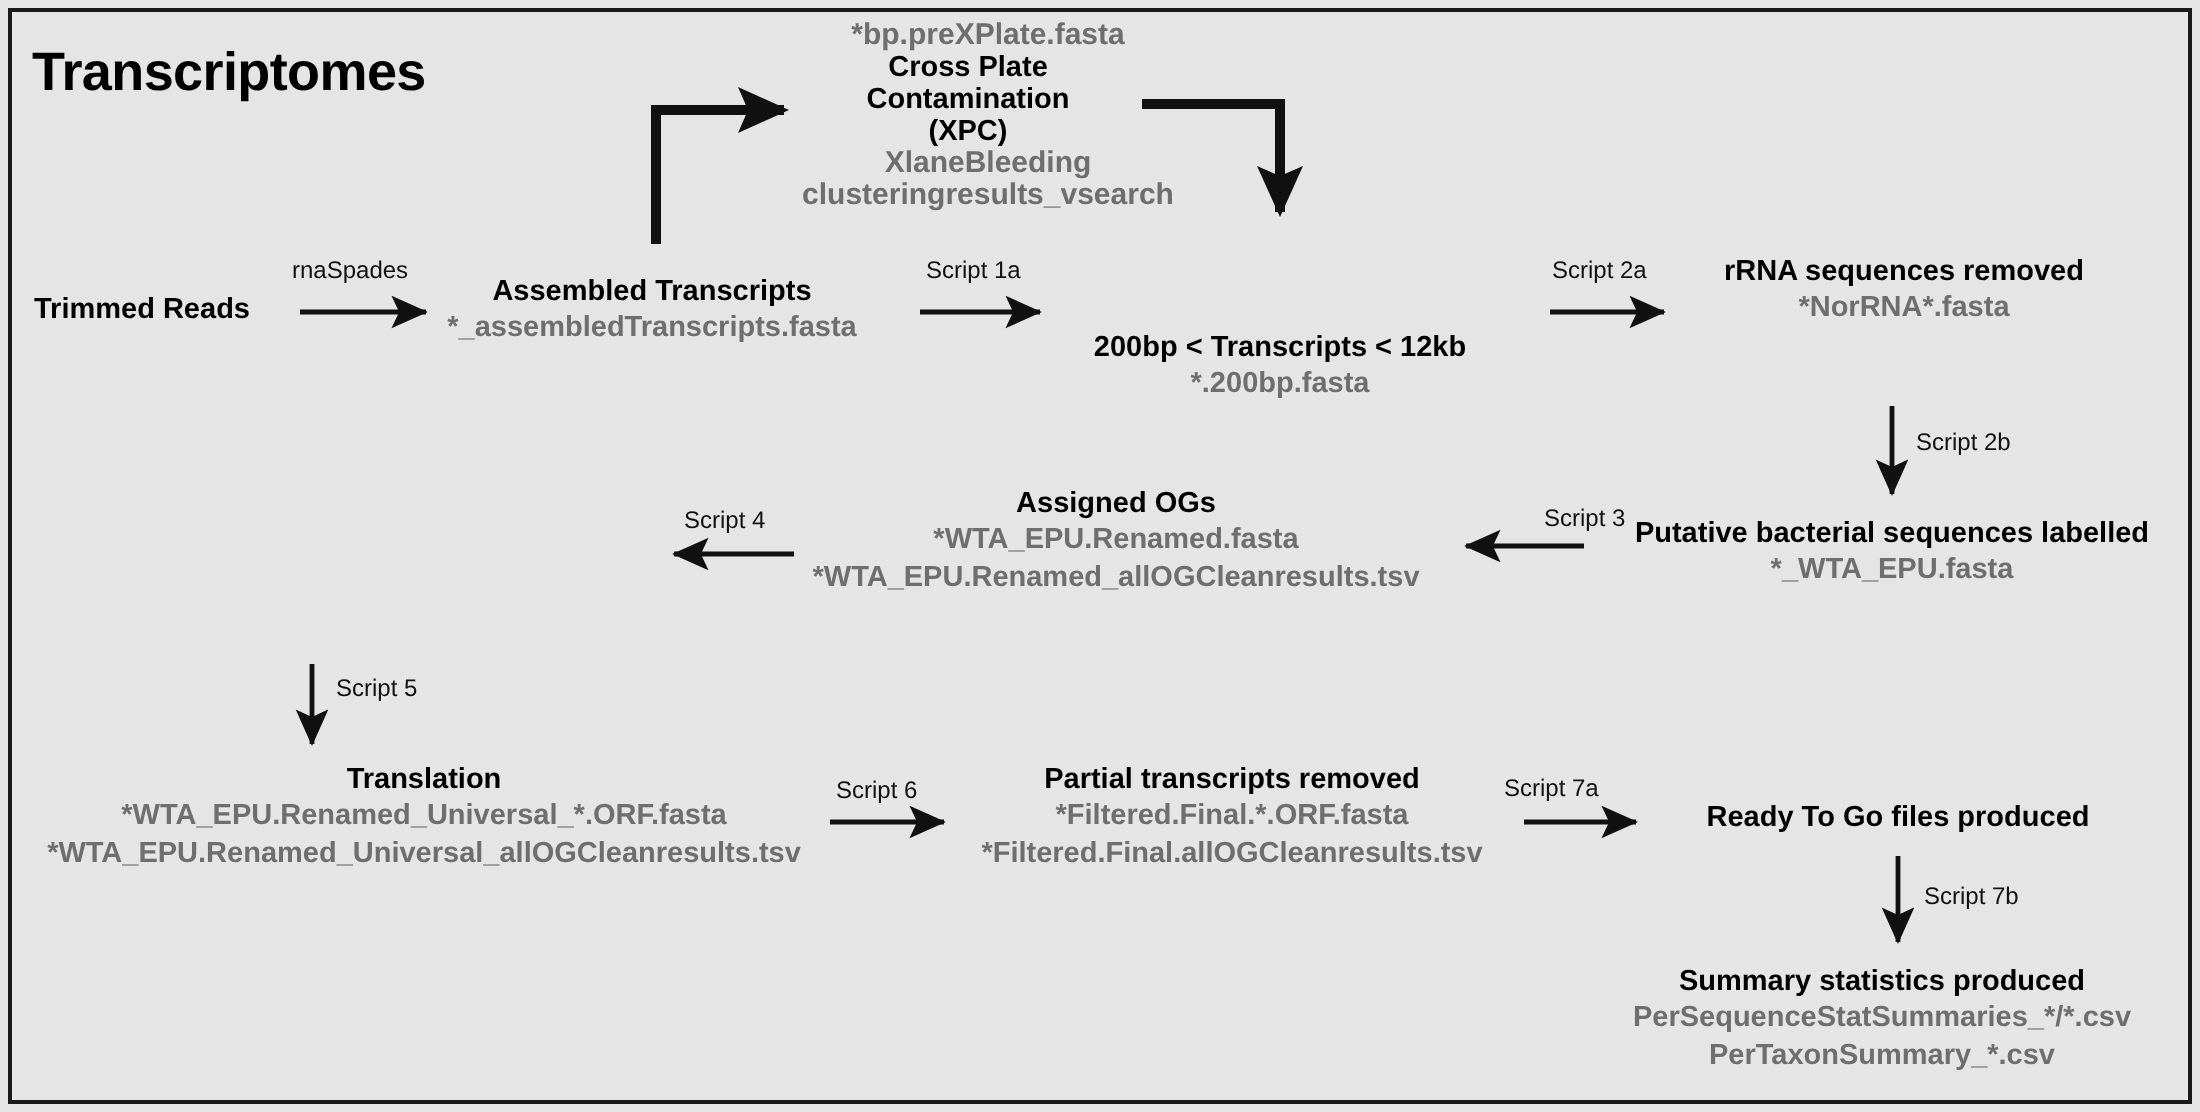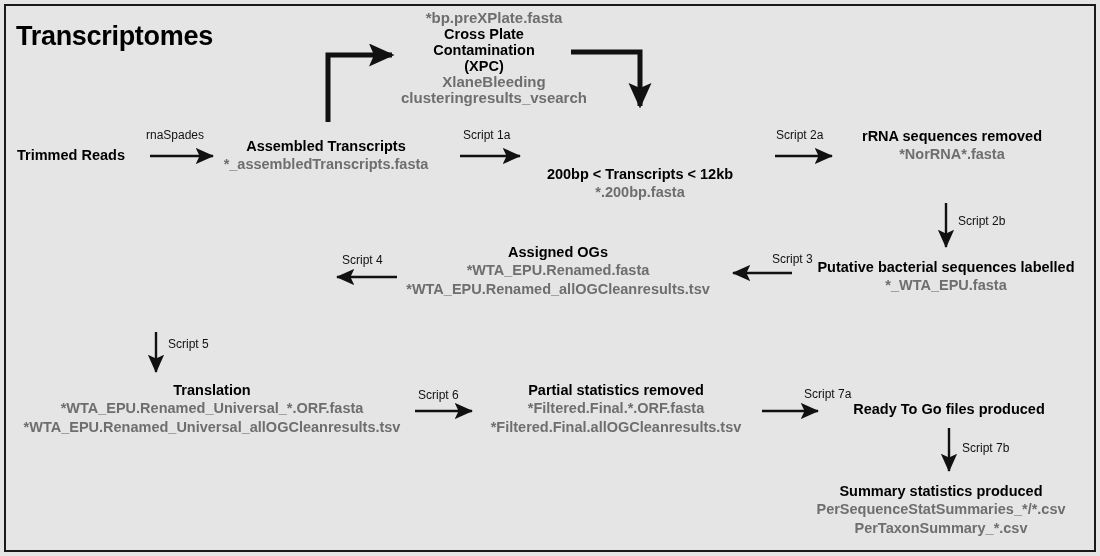--- a/index.html
+++ b/index.html
@@ -126,21 +126,21 @@
   </svg>
 
   <div class="edge-label" style="left:146px; top:128px;">rnaSpades</div>
   <div class="edge-label" style="left:463px; top:128px;">Script 1a</div>
   <div class="edge-label" style="left:776px; top:128px;">Script 2a</div>
   <div class="edge-label" style="left:958px; top:214px;">Script 2b</div>
   <div class="edge-label" style="left:740px; top:252px;margin-left:32px;">Script 3</div>
   <div class="edge-label" style="left:342px; top:253px;">Script 4</div>
   <div class="edge-label" style="left:168px; top:337px;">Script 5</div>
   <div class="edge-label" style="left:418px; top:388px;">Script 6</div>
-  <div class="edge-label" style="left:804px; top:387px;">Script 7a</div>
+  <div class="edge-label" style="left:752px; top:387px;">Script 7a</div>
   <div class="edge-label" style="left:962px; top:441px;">Script 7b</div>
 
   <div class="node" style="left:71px; top:147px;">
     <div class="ttl">Trimmed Reads</div>
   </div>
 
   <div class="node" style="left:326px; top:138px;">
     <div class="ttl">Assembled Transcripts</div>
     <div class="file">*_assembledTranscripts.fasta</div>
   </div>
@@ -176,21 +176,21 @@
   </div>
 
 
   <div class="node" style="left:212px; top:382px;">
     <div class="ttl">Translation</div>
     <div class="file">*WTA_EPU.Renamed_Universal_*.ORF.fasta</div>
     <div class="file">*WTA_EPU.Renamed_Universal_allOGCleanresults.tsv</div>
   </div>
 
   <div class="node" style="left:616px; top:382px;">
-    <div class="ttl">Partial statistics removed</div>
+    <div class="ttl">Partial transcripts removed</div>
     <div class="file">*Filtered.Final.*.ORF.fasta</div>
     <div class="file">*Filtered.Final.allOGCleanresults.tsv</div>
   </div>
 
   <div class="node" style="left:949px; top:401px;">
     <div class="ttl">Ready To Go files produced</div>
   </div>
 
   <div class="node" style="left:941px; top:483px;">
     <div class="ttl">Summary statistics produced</div>

